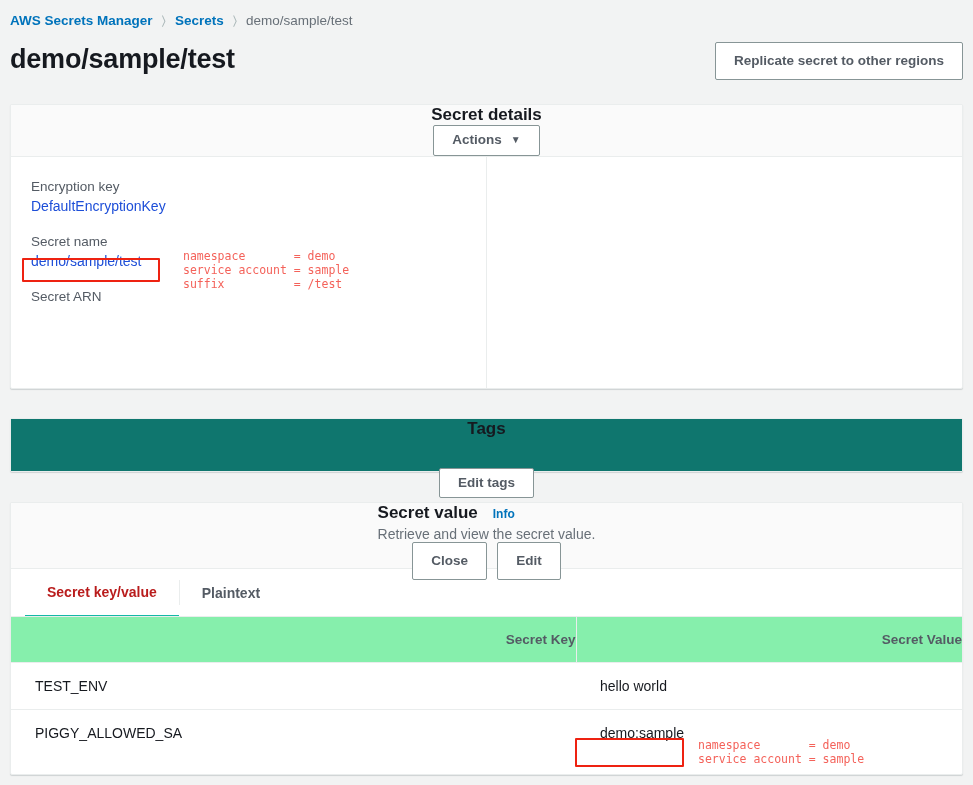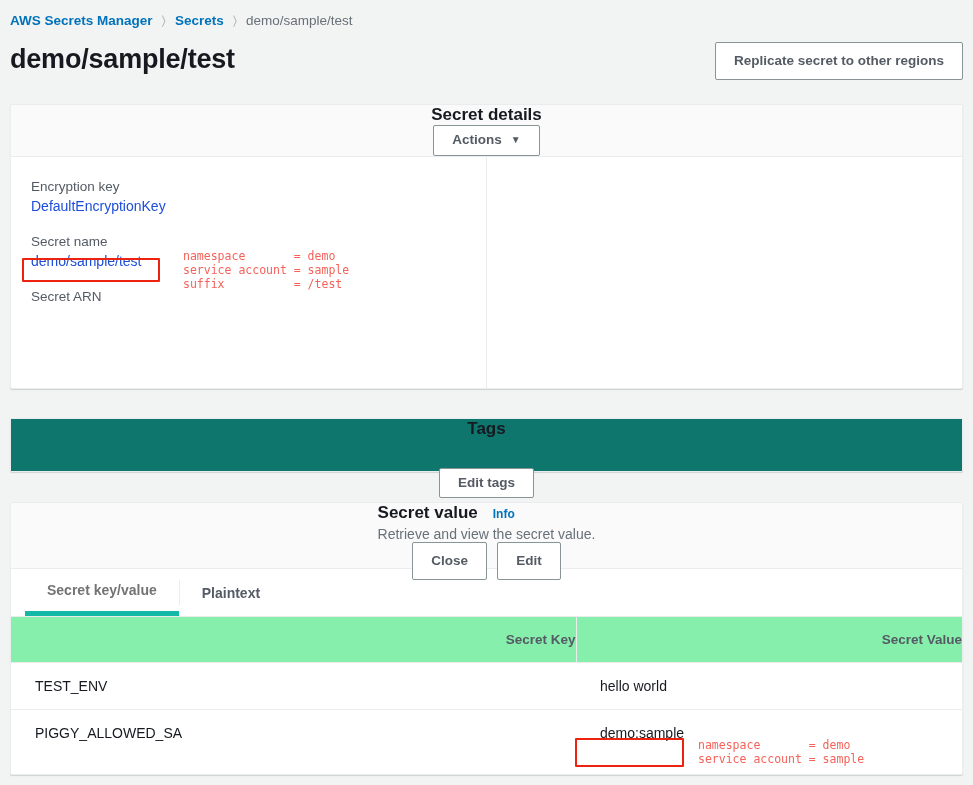--- a/index.html
+++ b/index.html
@@ -195,22 +195,22 @@
     align-items: center;
     padding: 0 22px;
     font-size: 14px;
     font-weight: bold;
     color: #545b64;
     cursor: pointer;
     position: relative;
     box-sizing: border-box;
   }
   .tab.active {
-    color: #737373;
-    border-bottom: 5px solid #14b8a6;
+    color: #b91c1c;
+    border-bottom: 1px solid #14b8a6;
   }
   .tab-divider {
     width: 1px;
     background: #eaeded;
     margin: 11px 0;
   }
 
   
   .tbl { width: 100%; border-collapse: collapse; table-layout: fixed; }
   .tbl th {

